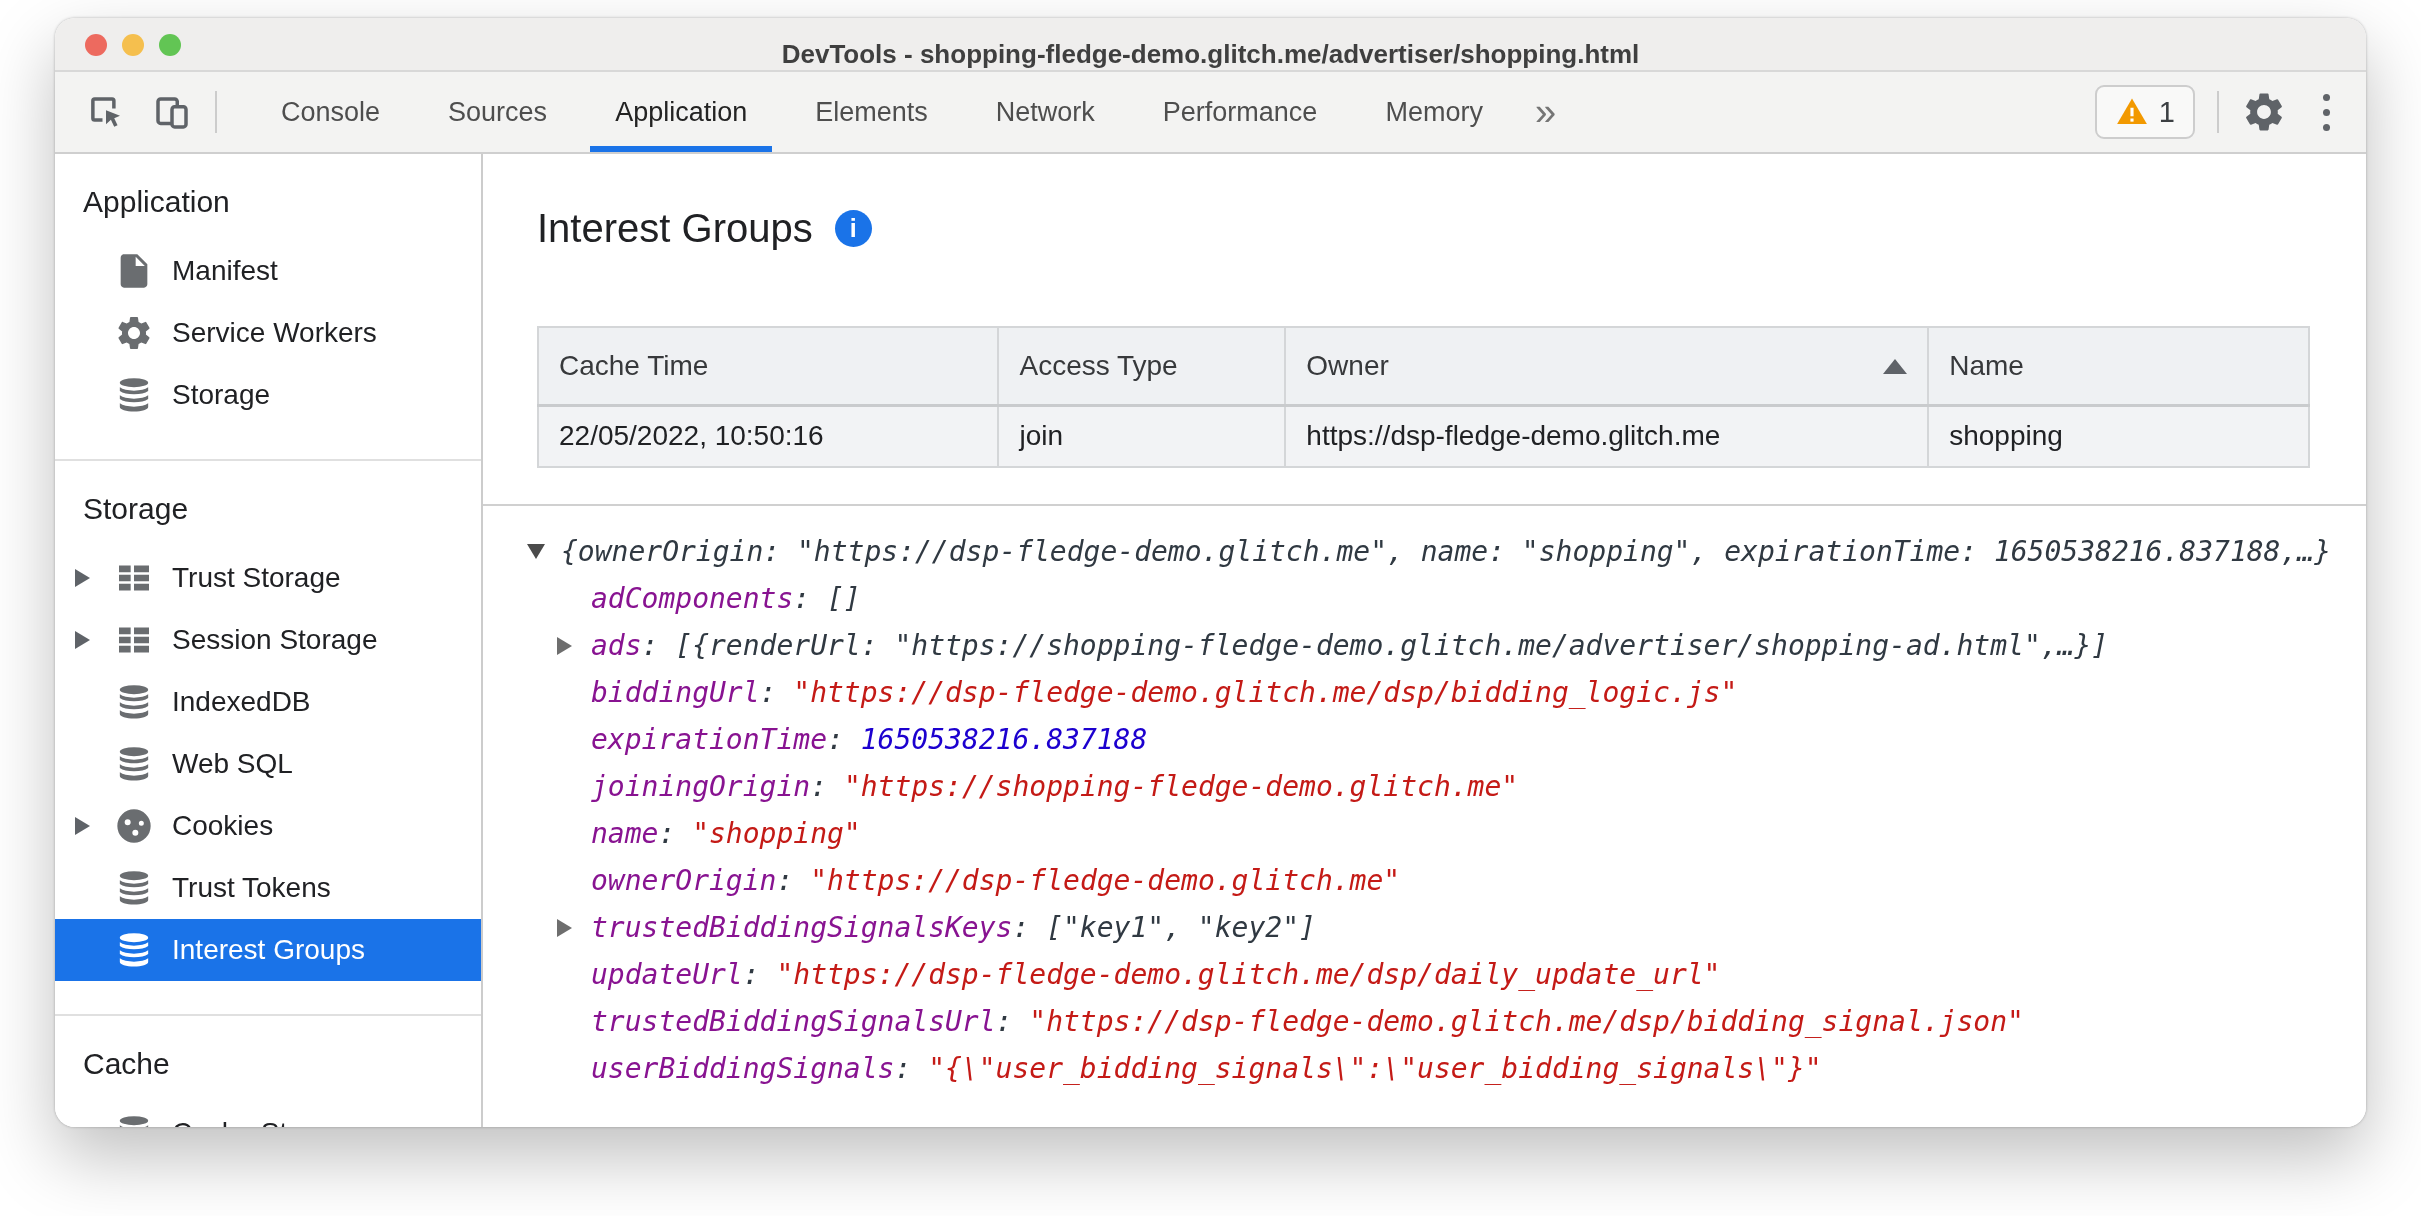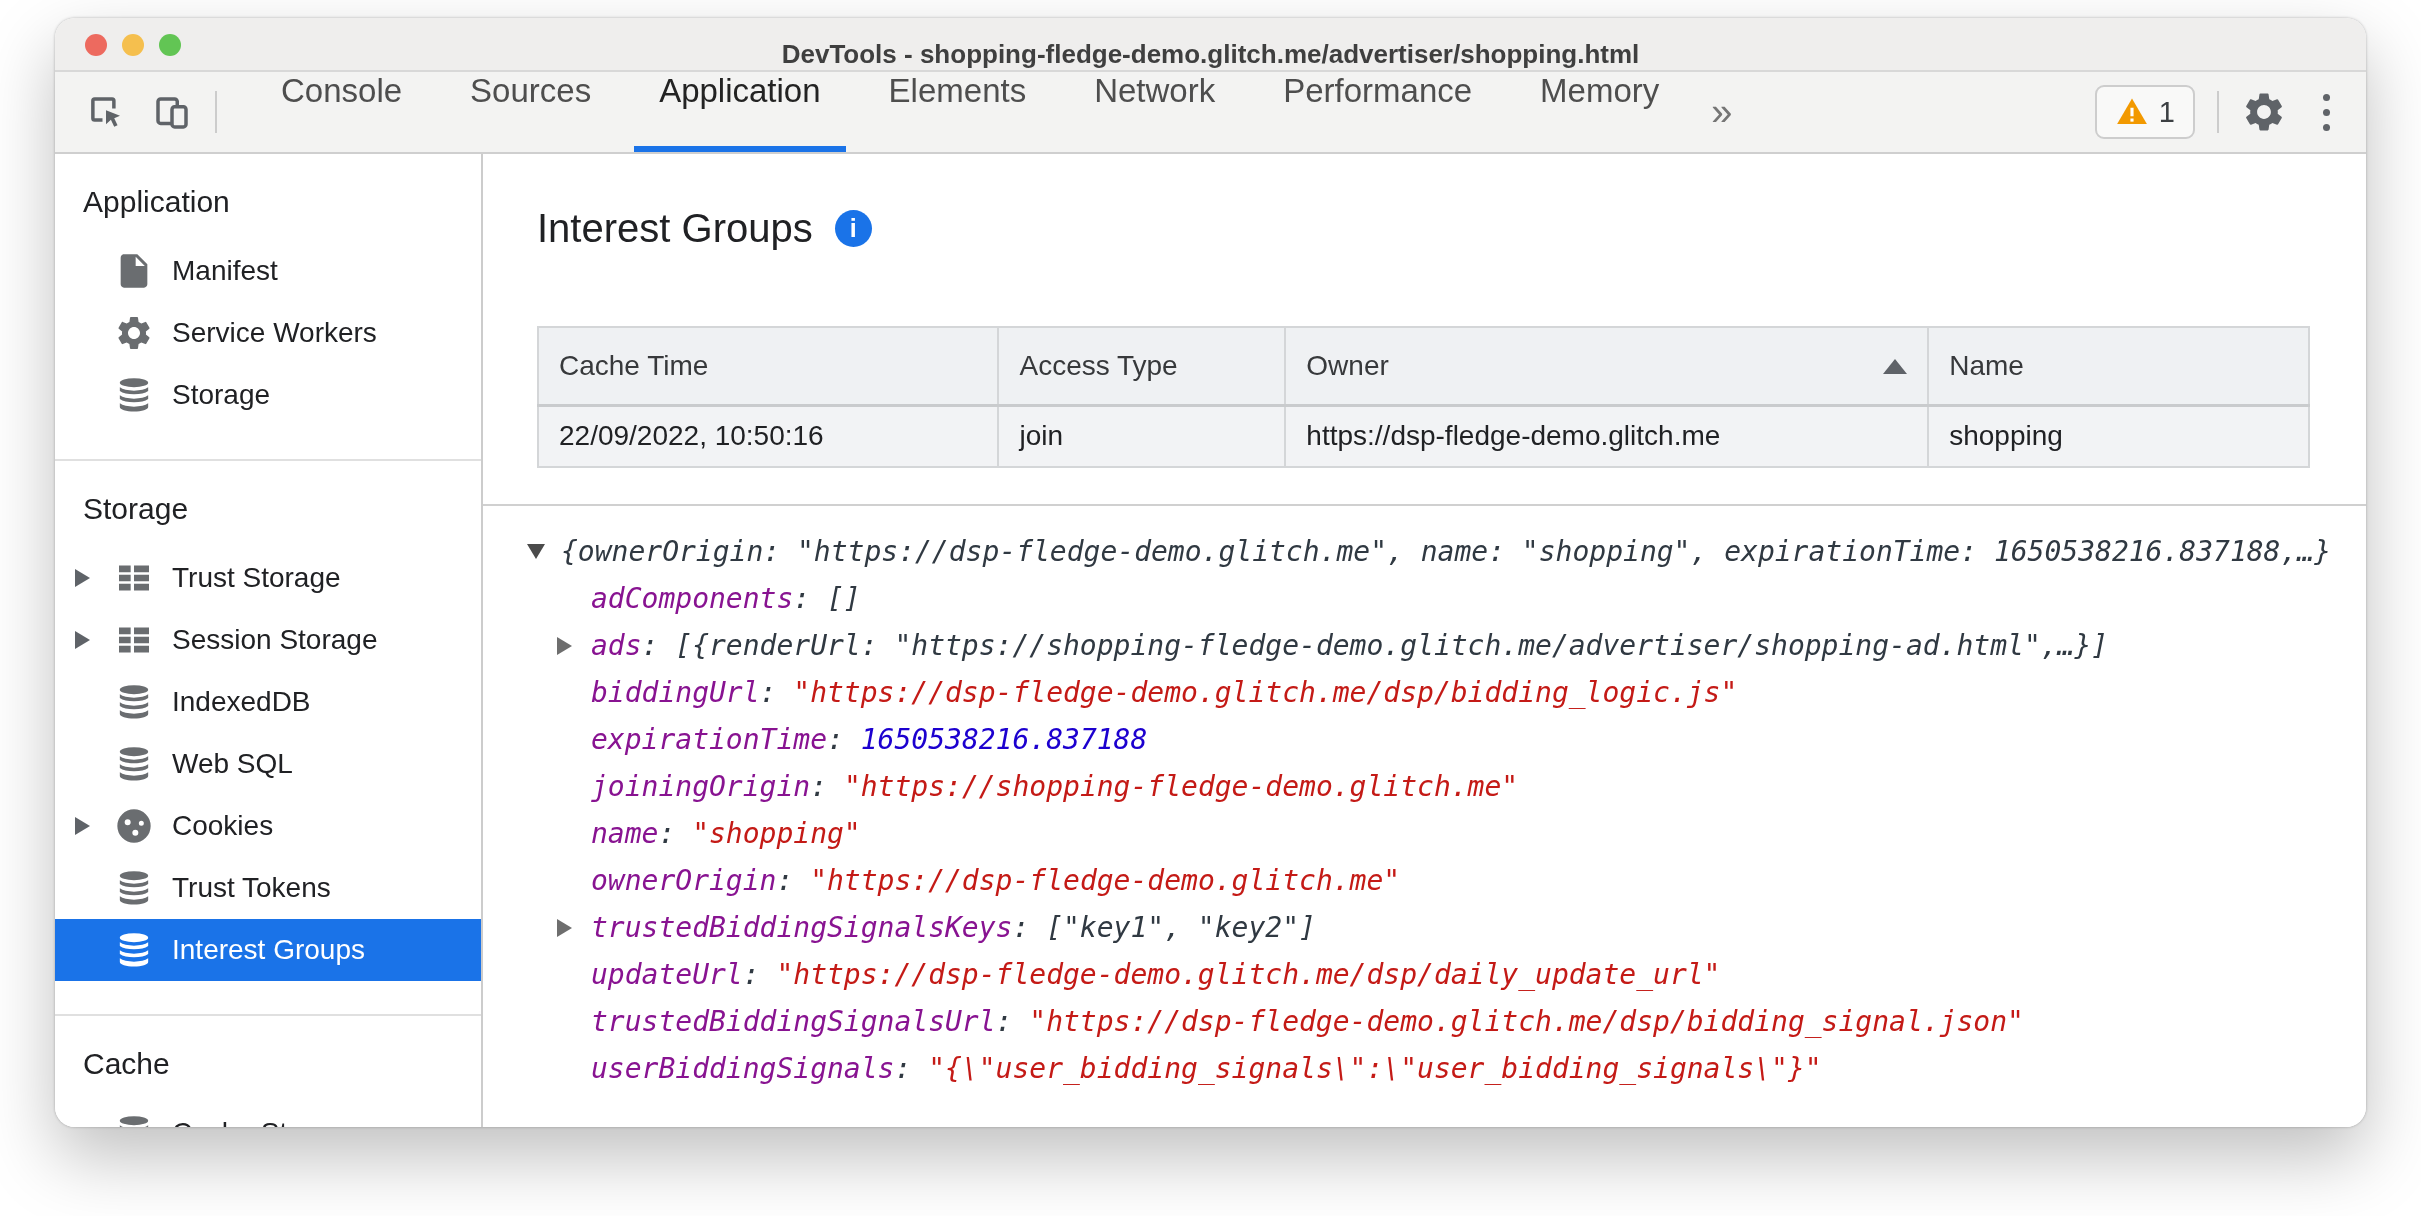--- a/index.html
+++ b/index.html
@@ -21,21 +21,21 @@
   .titlebar-title { font-size:26px; font-weight:bold; color:#3f3f3f; }
 
   
   .toolbar { flex:none; height:82px; background:#f3f3f2; border-bottom:2px solid #cfcfcf;
              display:flex; align-items:stretch; padding:0 26px 0 30px; }
   .tool-group { display:flex; align-items:center; gap:24px; }
   .tool-btn { width:42px; height:42px; color:#5f6368; display:flex; align-items:center; justify-content:center; }
   .tool-btn svg { width:42px; height:42px; }
   .vsep { width:2px; background:#ccc; height:42px; align-self:center; margin:0 22px; }
   .tabs { display:flex; align-items:stretch; margin-left:8px; }
-  .tab { display:flex; padding:0 34px; font-size:33px; color:#4e4e4e;
+  .tab { display:flex; align-items:center; padding:0 34px; font-size:27px; color:#4e4e4e;
          position:relative; cursor:default; }
   .tab.active { color:#232323; }
   .tab.active::after { content:""; position:absolute; left:9px; right:9px; bottom:0; height:6px;
                        background:#1a73e8; }
   .tab-more { display:flex; align-items:center; font-size:38px; color:#757575; padding:0 18px; }
   .toolbar-right { margin-left:auto; display:flex; align-items:center; }
   .warn-badge { display:flex; align-items:center; gap:10px; border:2px solid #cdcdcd; border-radius:9px;
                 background:#f9f9f8; padding:8px 18px; font-size:29px; color:#3c4043; }
   .warn-badge svg { width:34px; height:34px; }
   .gear { width:46px; height:46px; color:#5f6368; }
@@ -324,21 +324,21 @@
           <thead>
               <tr id="table-head">
                 <th><span>Cache Time</span></th>
                 <th><span>Access Type</span></th>
                 <th><span>Owner</span><span class="sort-arrow"></span></th>
                 <th><span>Name</span></th>
               </tr>
             </thead>
           <tbody id="table-body">
               <tr>
-                <td>22/09/2022, 10:50:16</td>
+                <td>22/05/2022, 10:50:16</td>
                 <td>join</td>
                 <td>https://dsp-fledge-demo.glitch.me</td>
                 <td>shopping</td>
               </tr>
             </tbody>
         </table>
       </div>
 
       <div class="tree" id="tree">
           <div class="trow lvl0">

